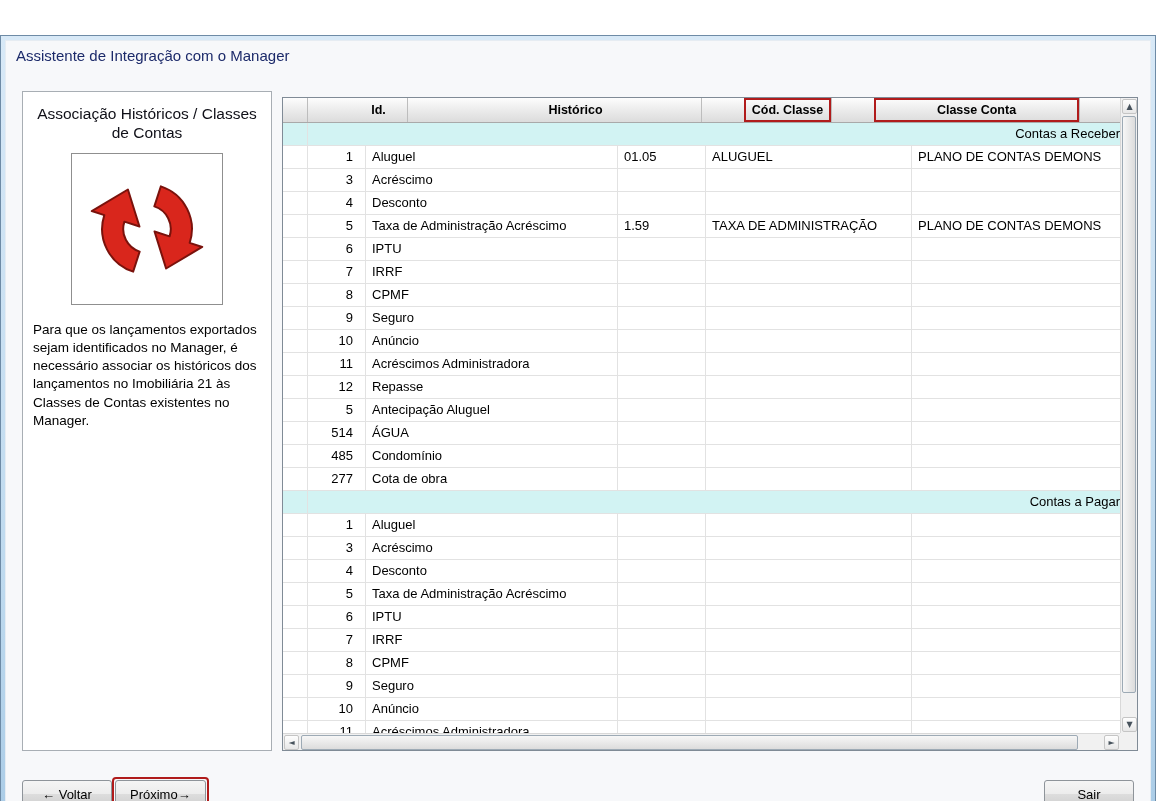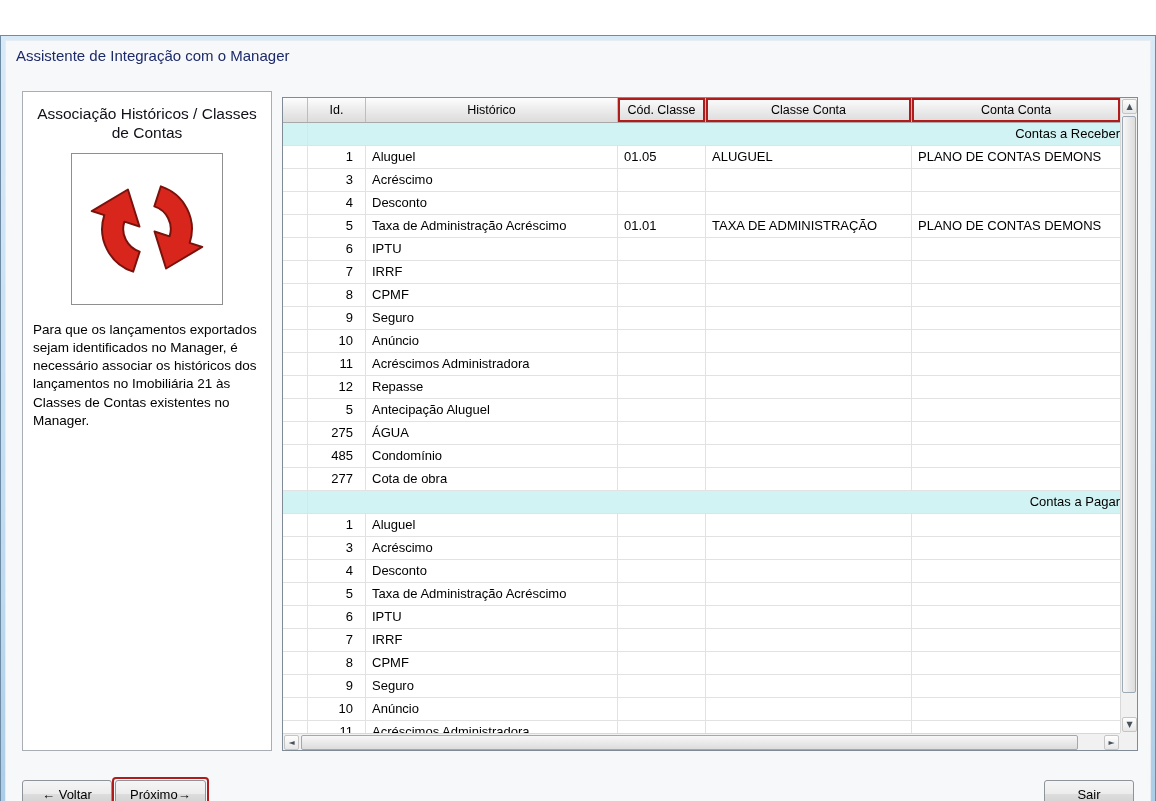--- a/index.html
+++ b/index.html
@@ -49,21 +49,21 @@
   .grid-panel{
     position:absolute; left:276px; top:56px; width:856px; height:654px;
     background:#fff; border:1px solid #808b96;
   }
   .grid-viewport{
     position:absolute; left:0; top:0; right:17px; bottom:17px; overflow:hidden; background:#fff;
   }
   .grid-header{
     display:flex; height:25px;
     background:linear-gradient(180deg,#fdfdfd,#eaeaea 55%,#dcdcdc);
-    border-bottom:1px solid #a9a9a9; font-weight:normal;
+    border-bottom:1px solid #a9a9a9; font-weight:bold;gap:42px;
   }
   .hcell{
     border-right:1px solid #bdbdbd; text-align:center; line-height:24px;
     font-size:12.5px; overflow:hidden; white-space:nowrap; flex:none;
   }
   .hcell.hl{ box-shadow:inset 0 0 0 2px var(--highlight-red); }
   .grow{
     display:flex; height:23px; border-bottom:1px solid var(--grid-line); background:#fff;
   }
   .cell{
@@ -182,21 +182,21 @@
               <div class="cell c-id">4</div>
               <div class="cell c-historico">Desconto</div>
               <div class="cell c-cod_classe"></div>
               <div class="cell c-classe_conta"></div>
               <div class="cell c-plano_conta"></div>
             </div>
             <div class="grow data-row">
               <div class="cell c-ind"></div>
               <div class="cell c-id">5</div>
               <div class="cell c-historico">Taxa de Administração Acréscimo</div>
-              <div class="cell c-cod_classe">01.01</div>
+              <div class="cell c-cod_classe">1.59</div>
               <div class="cell c-classe_conta">TAXA DE ADMINISTRAÇÃO</div>
               <div class="cell c-plano_conta">PLANO DE CONTAS DEMONS</div>
             </div>
             <div class="grow data-row">
               <div class="cell c-ind"></div>
               <div class="cell c-id">6</div>
               <div class="cell c-historico">IPTU</div>
               <div class="cell c-cod_classe"></div>
               <div class="cell c-classe_conta"></div>
               <div class="cell c-plano_conta"></div>
@@ -252,21 +252,21 @@
             <div class="grow data-row">
               <div class="cell c-ind"></div>
               <div class="cell c-id">5</div>
               <div class="cell c-historico">Antecipação Aluguel</div>
               <div class="cell c-cod_classe"></div>
               <div class="cell c-classe_conta"></div>
               <div class="cell c-plano_conta"></div>
             </div>
             <div class="grow data-row">
               <div class="cell c-ind"></div>
-              <div class="cell c-id">275</div>
+              <div class="cell c-id">514</div>
               <div class="cell c-historico">ÁGUA</div>
               <div class="cell c-cod_classe"></div>
               <div class="cell c-classe_conta"></div>
               <div class="cell c-plano_conta"></div>
             </div>
             <div class="grow data-row">
               <div class="cell c-ind"></div>
               <div class="cell c-id">485</div>
               <div class="cell c-historico">Condomínio</div>
               <div class="cell c-cod_classe"></div>

